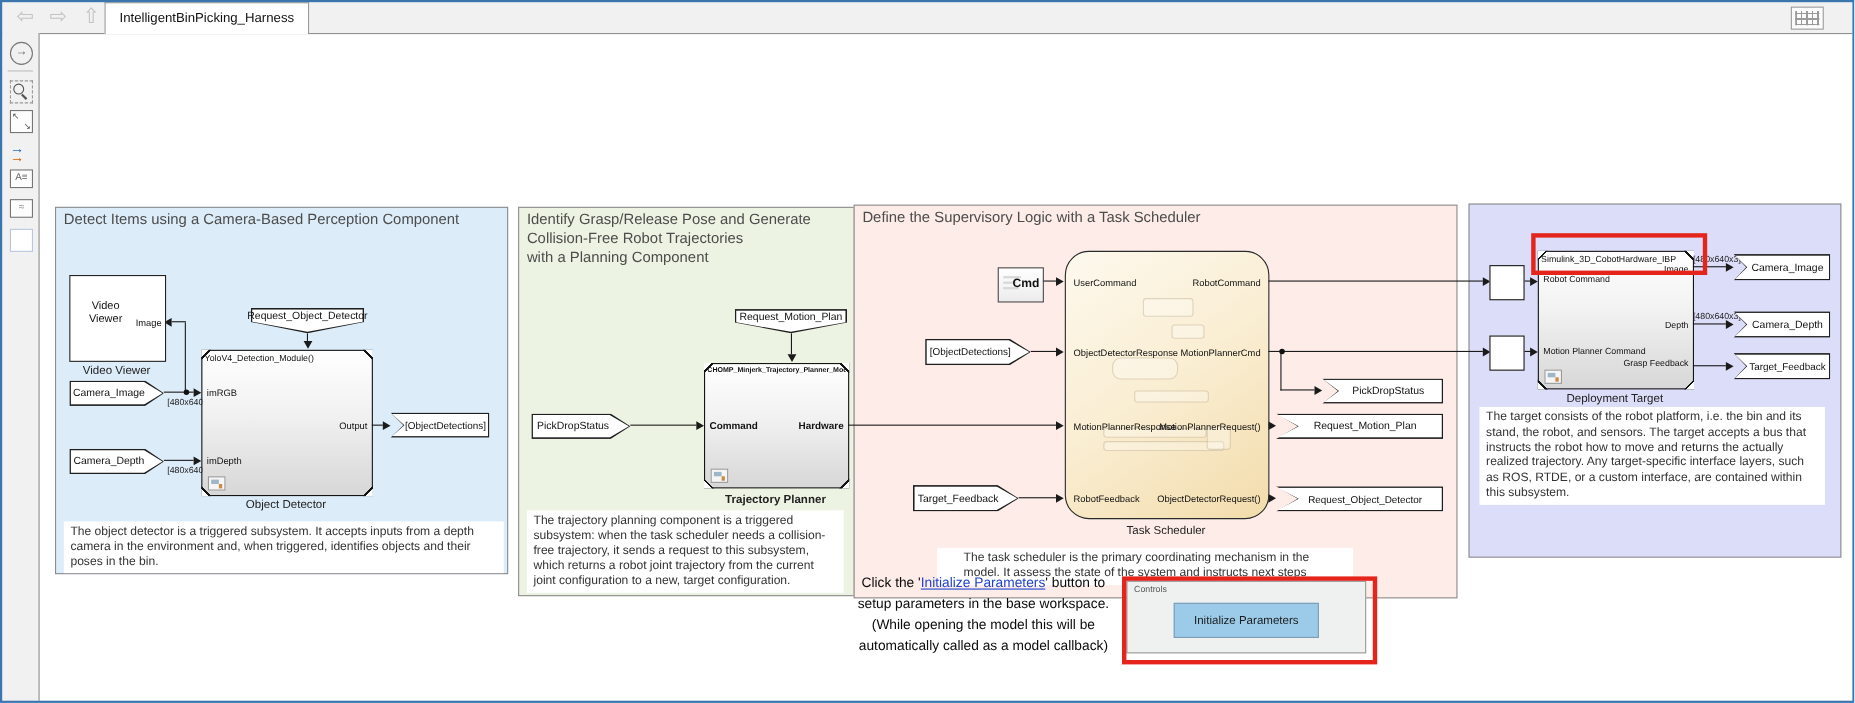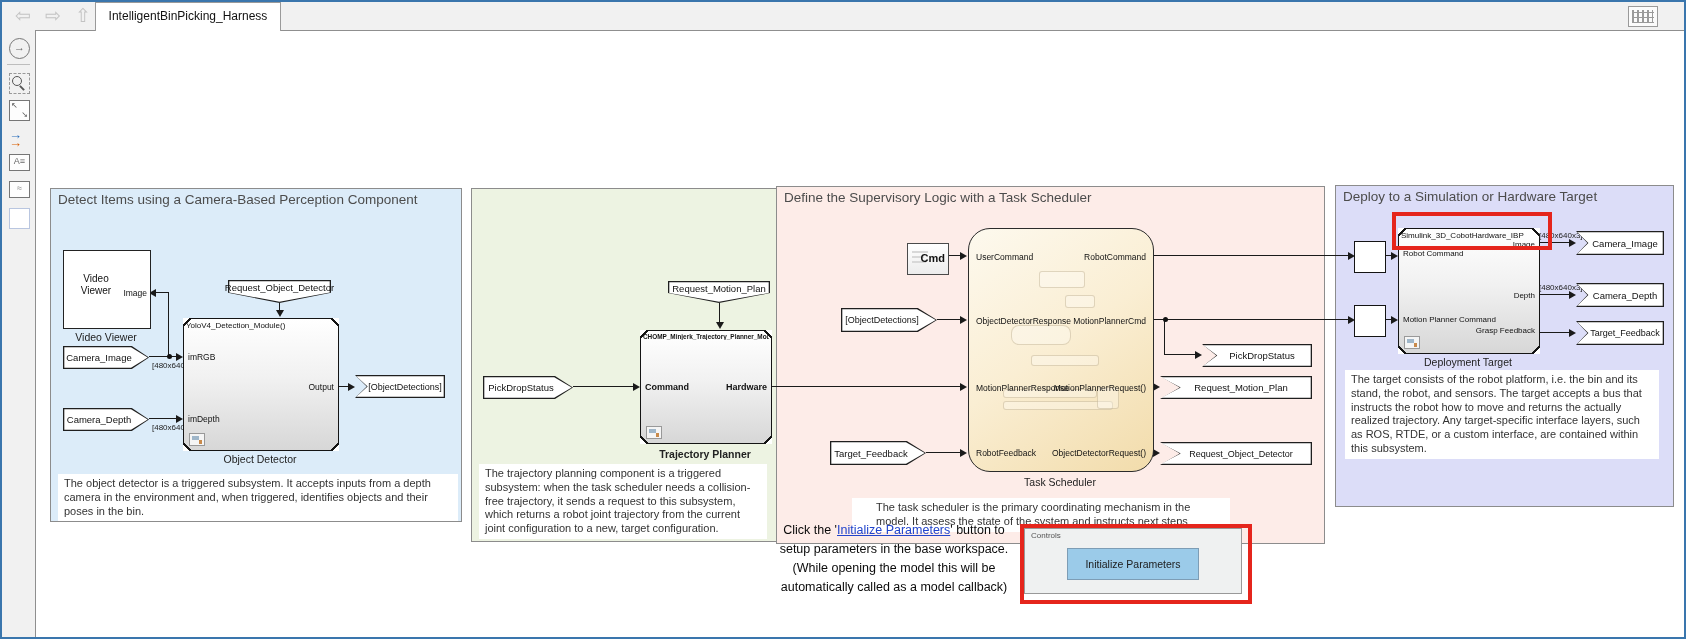--- a/index.html
+++ b/index.html
@@ -174,20 +174,23 @@
   <div class="wire wh" style="left:156px;top:292px;width:13px;"></div>
   <div class="arr-l" style="left:149px;top:289px;"></div>
   <div class="wire wh" style="left:149px;top:418px;width:27px;"></div>
   <div class="arr-r" style="left:176px;top:415px;"></div>
   <div class="wire wv" style="left:279px;top:303px;height:8px;"></div>
   <div class="arr-d" style="left:276px;top:310px;"></div>
   <div class="wire wh" style="left:337px;top:386px;width:11px;"></div>
   <div class="arr-r" style="left:348px;top:383px;"></div>
 
   <div class="panel" style="left:471px;top:188px;width:304px;height:352px;background:#edf3e2;"></div>
+  <div class="panel-title" style="left:479px;top:191px;width:290px;">Identify Grasp/Release Pose and Generate
+Collision-Free Robot Trajectories
+with a Planning Component</div>
 
   <div class="tag banner" style="left:668px;top:281px;width:102px;height:22px;">
     <div class="shape"></div>
       <div class="shape-in"></div>
     <span>Request_Motion_Plan</span>
   </div>
 
   <div class="tag from" style="left:483px;top:376px;width:90px;height:23px;">
     <div class="shape"></div>
       <div class="shape-in"></div>
@@ -289,21 +292,20 @@
   <div class="dot" style="left:1163px;top:317px;"></div>
   <div class="wire wv" style="left:1164px;top:320px;height:35px;"></div>
   <div class="wire wh" style="left:1164px;top:354px;width:31px;"></div>
   <div class="arr-r" style="left:1195px;top:351px;"></div>
   <div class="wire wh" style="left:1152px;top:386px;width:2px;"></div>
   <div class="arr-r" style="left:1153px;top:383px;"></div>
   <div class="wire wh" style="left:1152px;top:452px;width:2px;"></div>
   <div class="arr-r" style="left:1153px;top:449px;"></div>
 
   <div class="panel" style="left:1335px;top:185px;width:337px;height:320px;background:#dcddf8;"></div>
-  <div class="panel-title" style="left:1343px;top:188px;width:322px;">Deploy to a Simulation or Hardware Target</div>
 
   <div class="conn" style="left:1354px;top:241px;"></div>
   <div class="conn" style="left:1354px;top:305px;"></div>
 
   <div class="block" style="left:1398px;top:228px;width:140px;height:124px;">
     <div class="block-header">Simulink_3D_CobotHardware_IBP</div>
     <div class="port" style="left:4px;top:20px;font-size:8px;">Robot Command</div>
     <div class="port" style="left:4px;top:86px;font-size:8px;">Motion Planner Command</div>
     <div class="port pr" style="right:4px;top:11px;font-size:8px;">Image</div>
     <div class="port pr" style="right:4px;top:62px;font-size:8px;">Depth</div>

